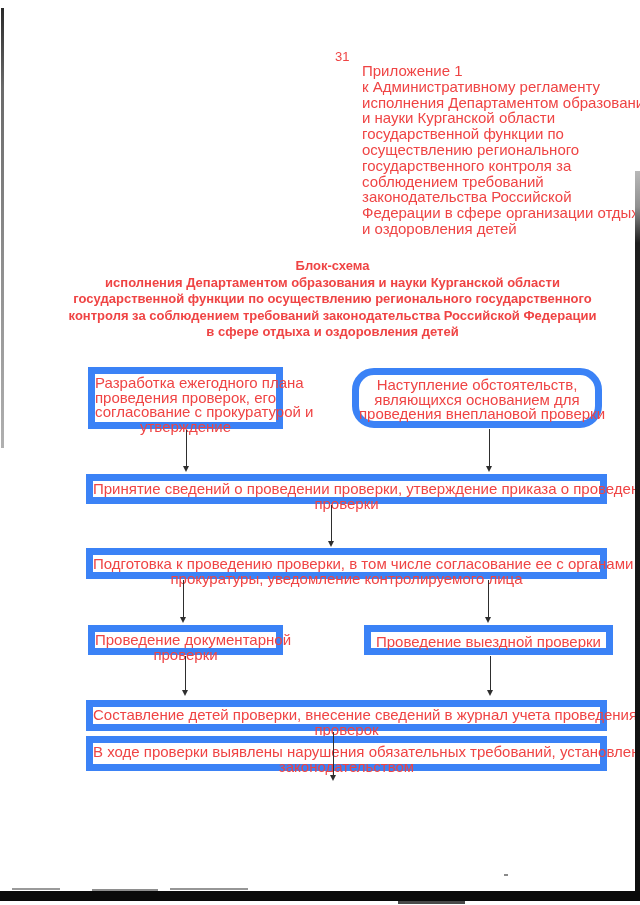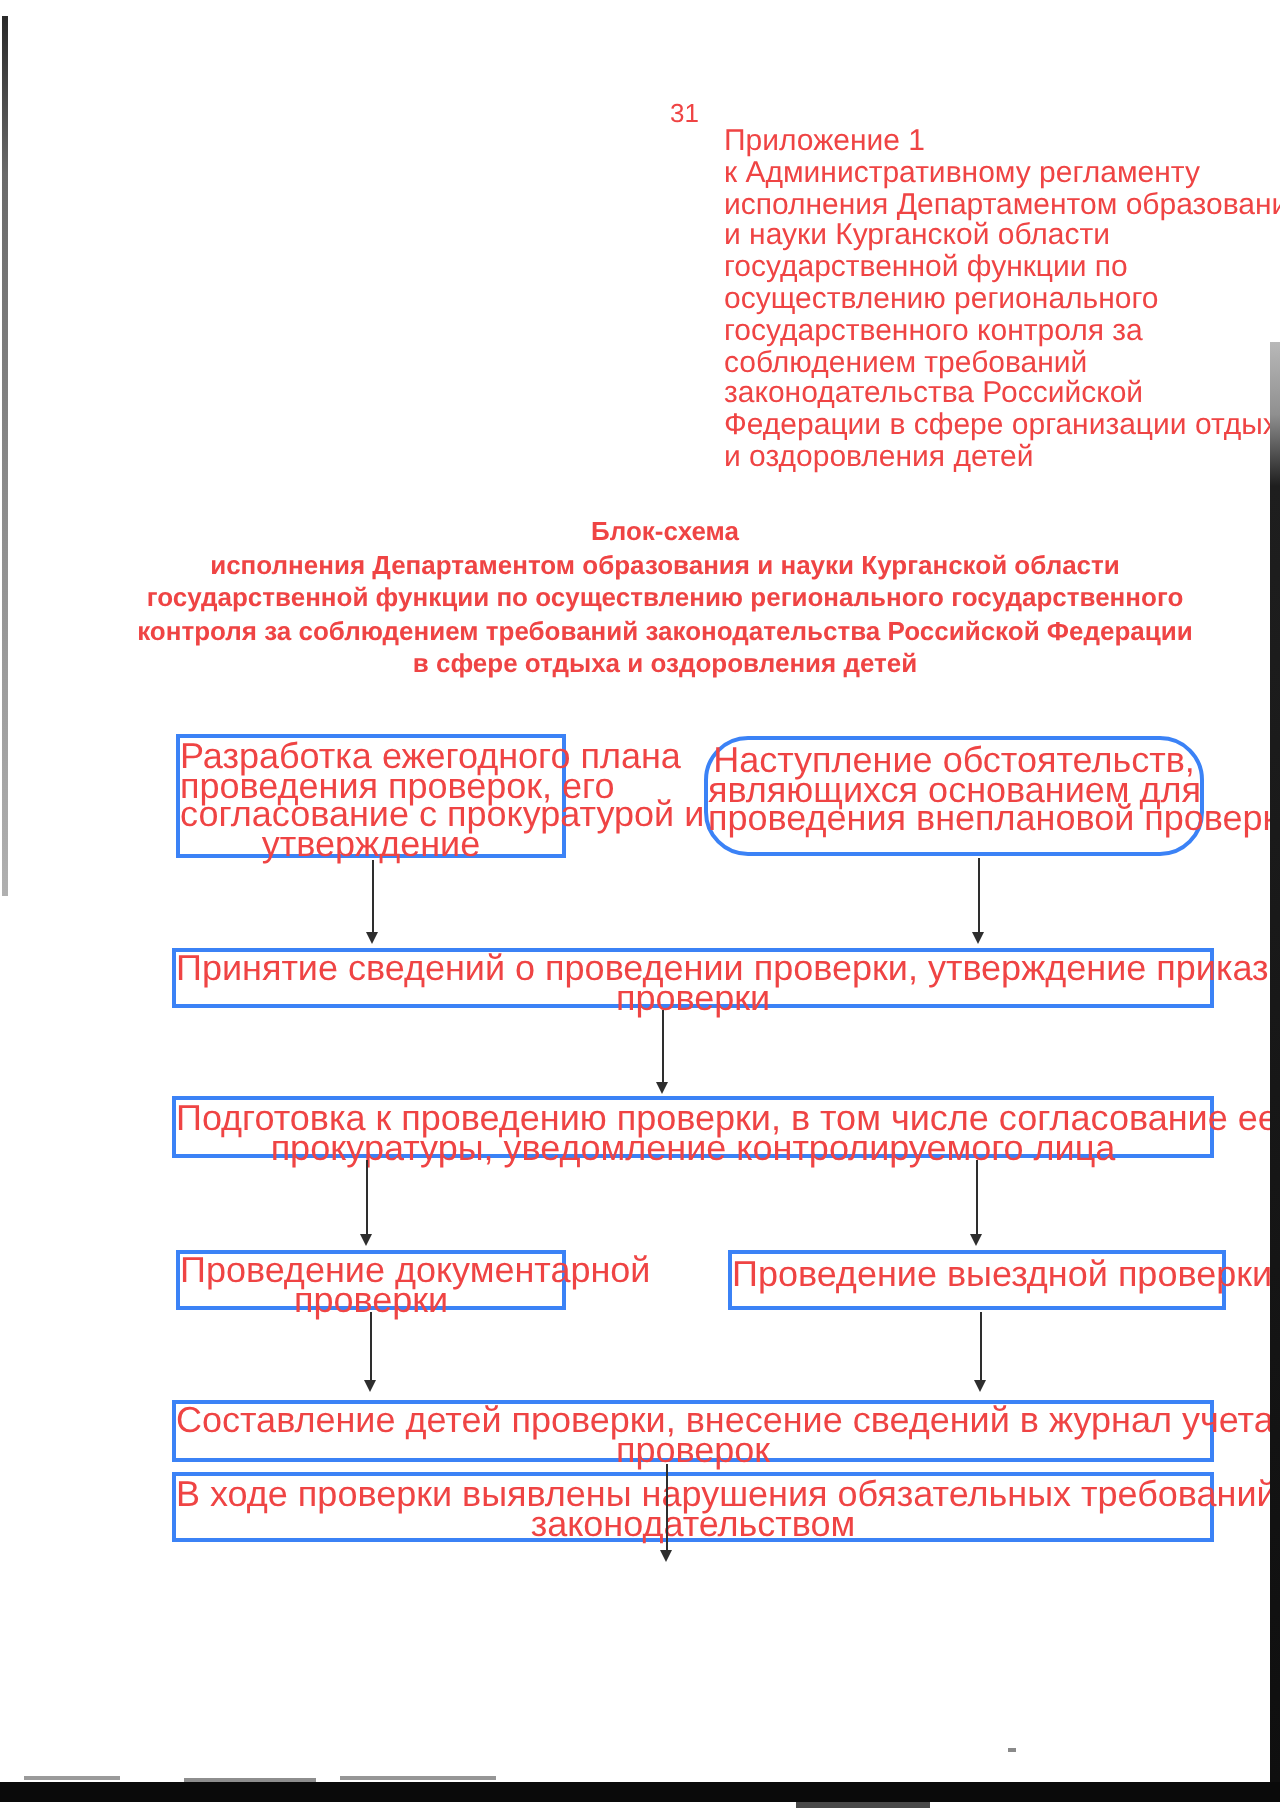--- a/index.html
+++ b/index.html
@@ -6,22 +6,22 @@
   .page{
     position:relative;width:640px;height:905px;background:#ffffff;
     font-family:"Liberation Sans",sans-serif;color:#ef4444;overflow:hidden;
   }
   .txt{position:absolute;white-space:pre;}
   .page-number{left:335px;top:49px;font-size:13px;}
   .appendix{left:362px;top:63px;font-size:15px;line-height:15.8px;}
   .doc-title{left:15px;top:258px;width:635px;text-align:center;font-weight:bold;
              font-size:13px;line-height:16.5px;white-space:pre;position:absolute;}
   .flow-box{
-    position:absolute;border:2px solid #3b82f6;box-sizing:border-box;
-    text-align:center;font-size:18px;line-height:14.6px;padding-top:2px;
+    position:absolute;border:7px solid #3b82f6;box-sizing:border-box;
+    text-align:center;font-size:15px;line-height:14.6px;padding-top:2px;
     white-space:pre;background:#ffffff;
   }
   .arrow{position:absolute;width:1px;background:#2e2e2e;}
   .arrow::after{
     content:"";position:absolute;left:-3px;bottom:-6px;
     border-left:3.5px solid transparent;border-right:3.5px solid transparent;
     border-top:6.5px solid #2e2e2e;
   }
   .artifact{position:absolute;}
 </style>

